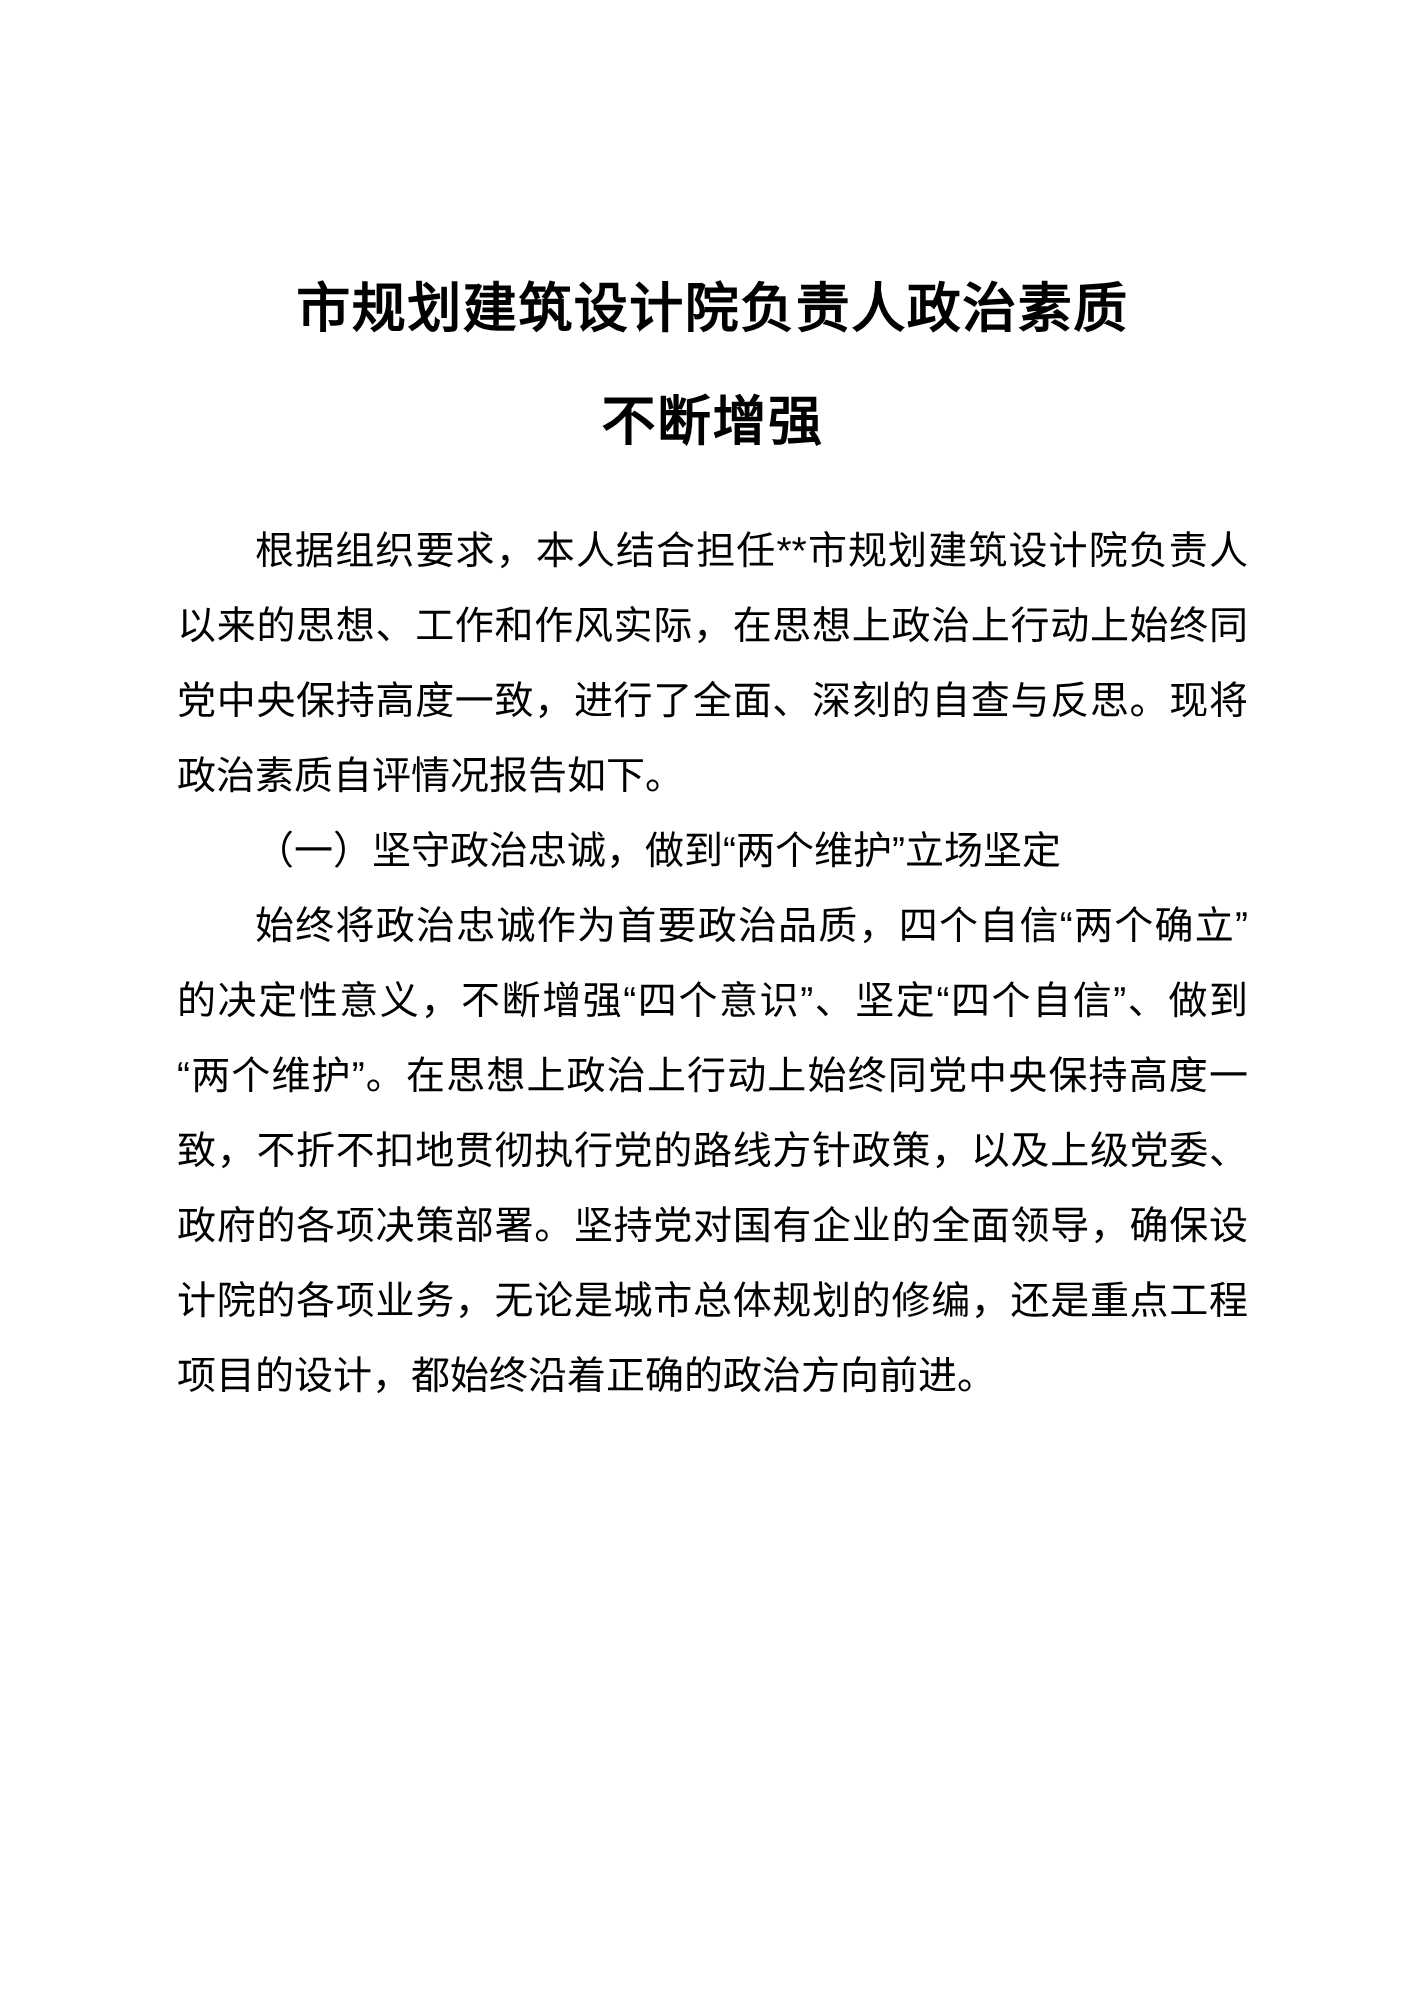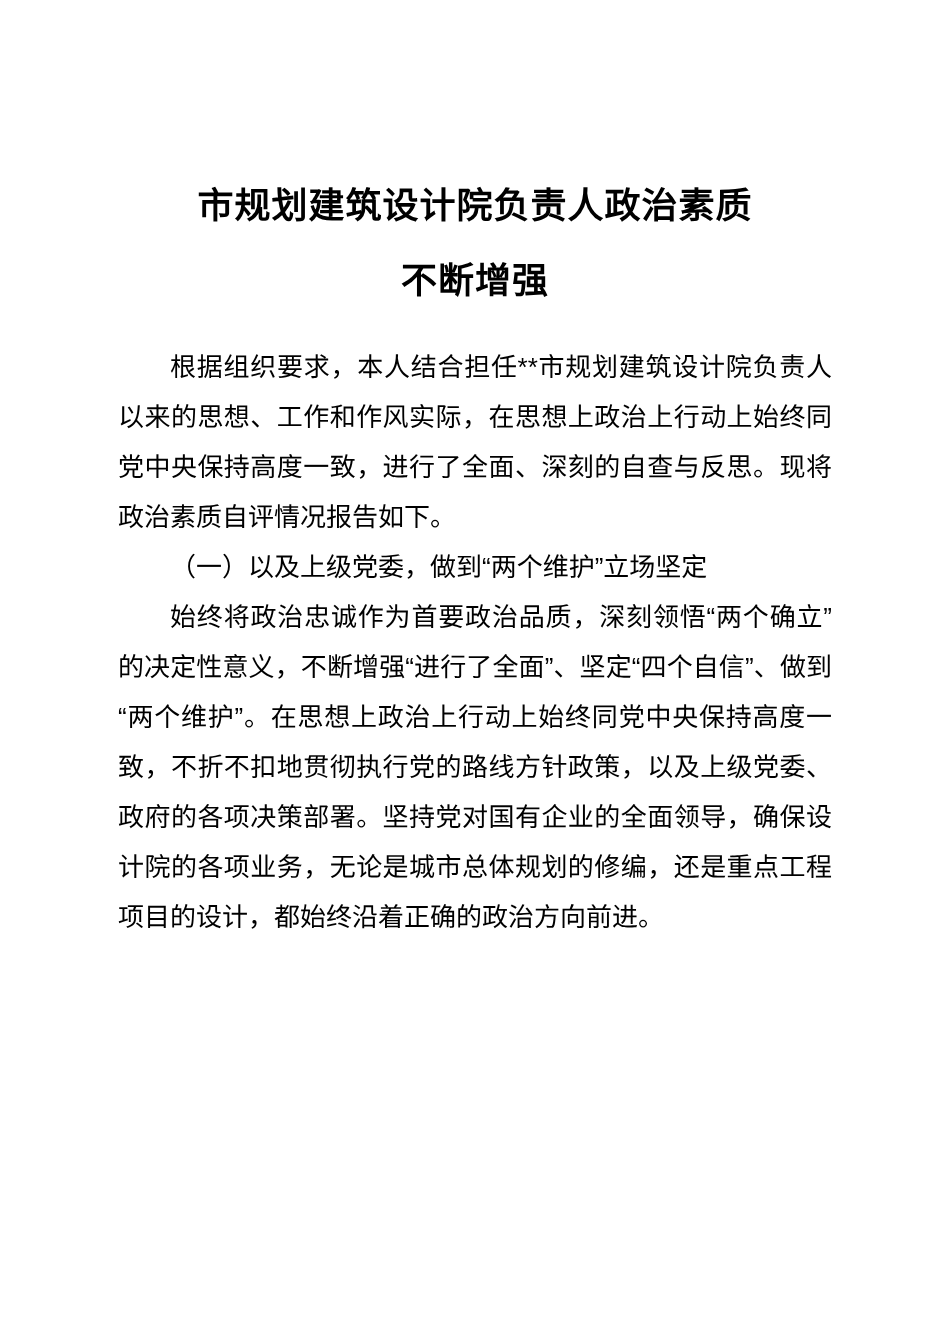--- a/index.html
+++ b/index.html
@@ -64,19 +64,19 @@
       <span class="title-line">市规划建筑设计院负责人政治素质</span>
       <span class="title-line">不断增强</span>
     </h1>
 
     <div class="body-text">
 
       <p class="para">根据组织要求，本人结合担任**市规划建筑设计院负责人以来的思想、工作和作风实际，在思想上政治上行动上始终同党中央保持高度一致，进行了全面、深刻的自查与反思。现将政治素质自评情况报告如下。</p>
 
 
 
-      <p class="heading">（一）以及上级党委，做到“两个维护”立场坚定</p>
+      <p class="heading">（一）坚守政治忠诚，做到“两个维护”立场坚定</p>
 
-      <p class="para">始终将政治忠诚作为首要政治品质，深刻领悟“两个确立”的决定性意义，不断增强“进行了全面”、坚定“四个自信”、做到“两个维护”。在思想上政治上行动上始终同党中央保持高度一致，不折不扣地贯彻执行党的路线方针政策，以及上级党委、政府的各项决策部署。坚持党对国有企业的全面领导，确保设计院的各项业务，无论是城市总体规划的修编，还是重点工程项目的设计，都始终沿着正确的政治方向前进。</p>
+      <p class="para">始终将政治忠诚作为首要政治品质，四个自信“两个确立”的决定性意义，不断增强“四个意识”、坚定“四个自信”、做到“两个维护”。在思想上政治上行动上始终同党中央保持高度一致，不折不扣地贯彻执行党的路线方针政策，以及上级党委、政府的各项决策部署。坚持党对国有企业的全面领导，确保设计院的各项业务，无论是城市总体规划的修编，还是重点工程项目的设计，都始终沿着正确的政治方向前进。</p>
 
     </div>
   </div>
 </div>
 
 </body></html>

